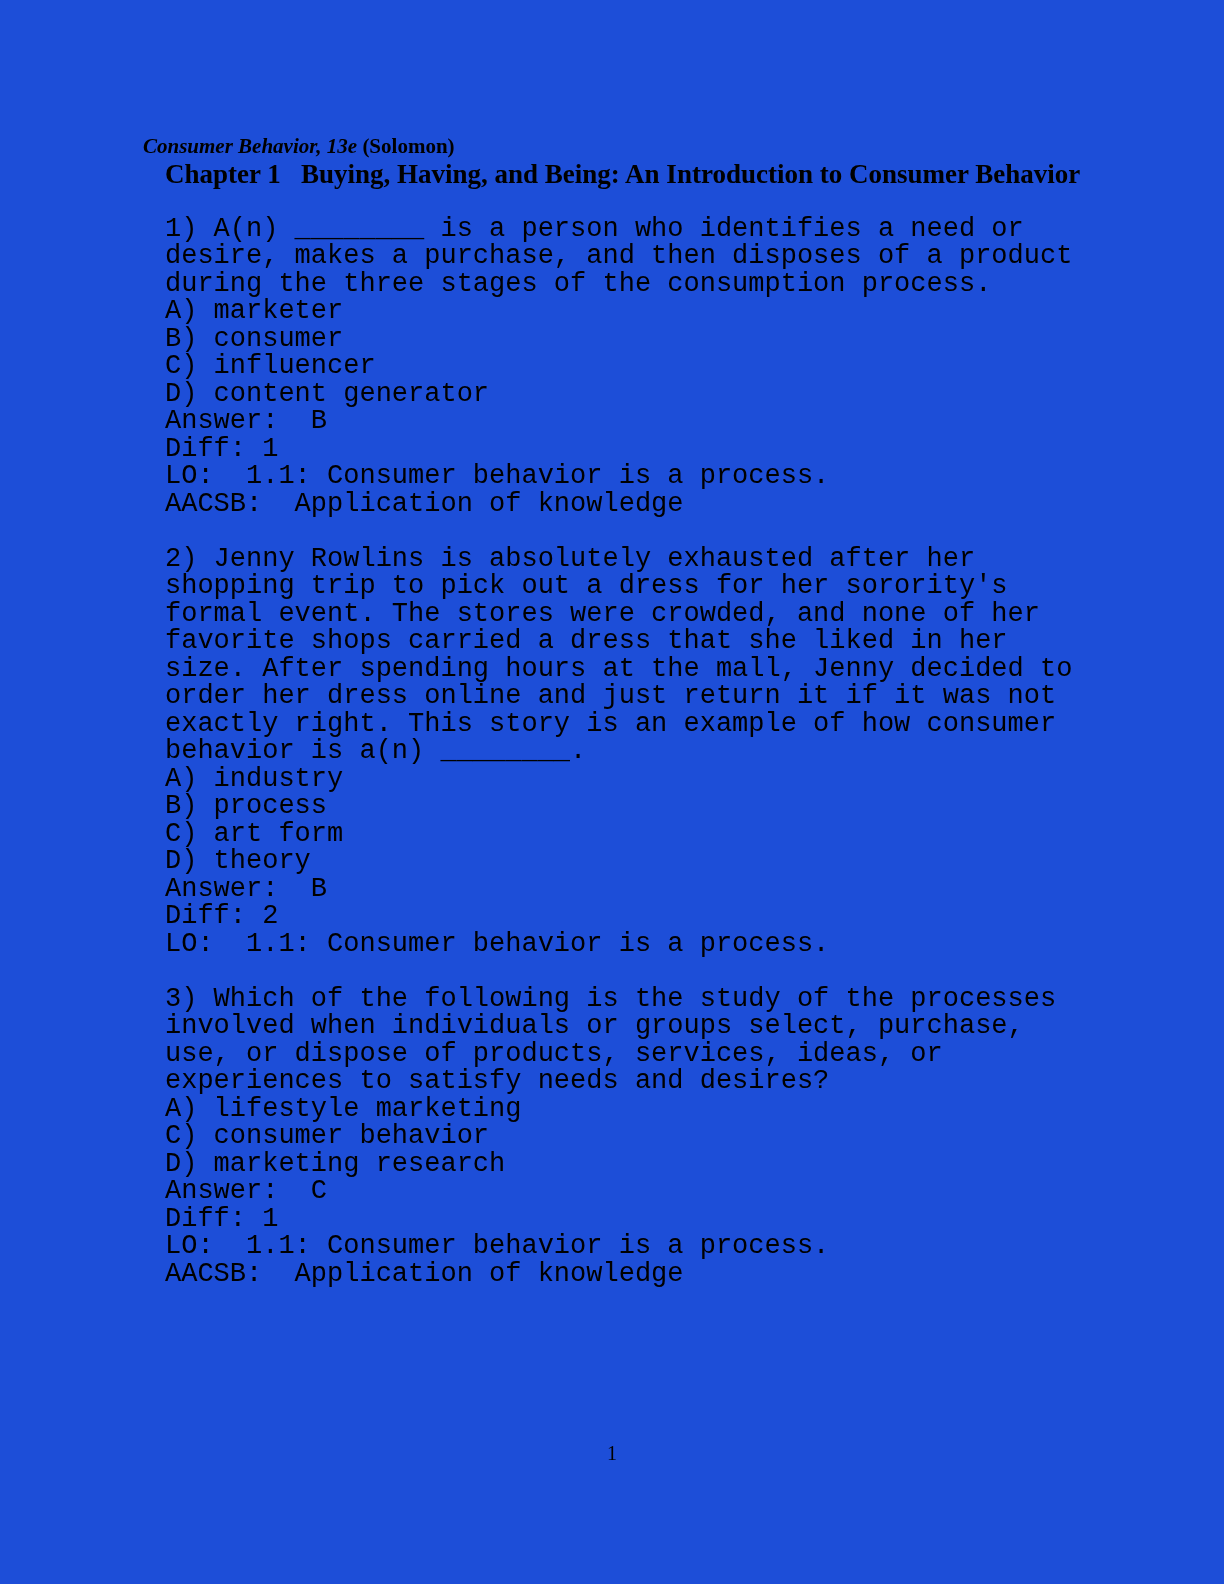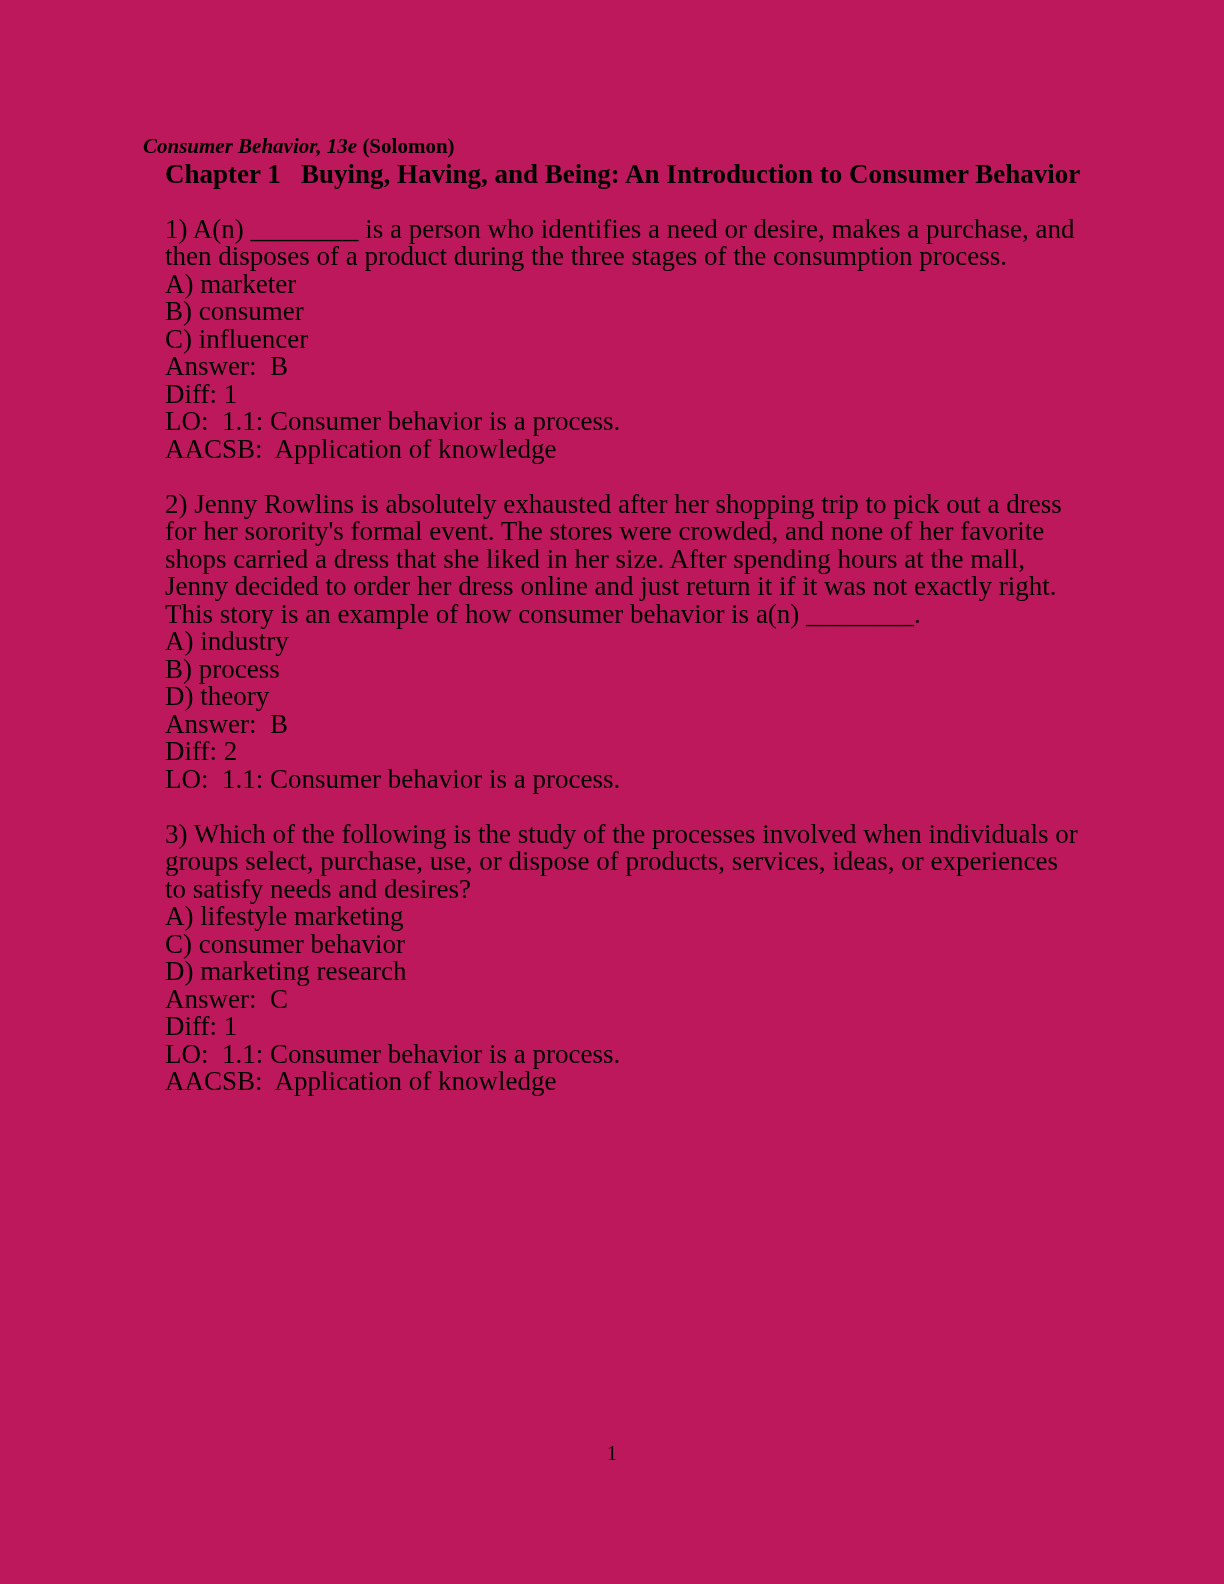--- a/index.html
+++ b/index.html
@@ -1,21 +1,21 @@
 <!DOCTYPE html>
 <html><head>
 <meta charset="utf-8">
 <style>
   * { margin: 0; padding: 0; box-sizing: border-box; }
   html, body { background: #ffffff; }
   .page {
     position: relative;
     width: 1224px;
     height: 1584px;
-    background: #be185d;
+    background: #1d4ed8;
     font-family: "Liberation Serif", "DejaVu Serif", serif;
     color: #000000;
     overflow: hidden;
   }
   .content {
     position: absolute;
     top: 133px;
     left: 143px;
     right: 140px;
   }
@@ -23,21 +23,21 @@
     font-size: 27px;
     line-height: 27.5px;
     white-space: pre-wrap;
     margin-left: 22px;
   }
   .header-title { font-size: 21px; line-height: 27.5px; }
   .title-italic { font-style: italic; font-weight: bold; }
   .title-rest { font-weight: bold; }
   .chapter-line { font-weight: bold; white-space: pre-wrap; }
   .spacer { height: 27.5px; }
-  .question-block { margin: 0; }
+  .question-block { margin: 0; font-family: Liberation Mono, monospace; }
   .footer {
     position: absolute;
     top: 1440px;
     left: 0;
     right: 0;
     text-align: center;
     font-size: 20px;
     line-height: 27px;
   }
 </style>
@@ -50,32 +50,34 @@
     <div class="header-title"><span class="title-italic">Consumer Behavior, 13e</span><span class="title-rest"> (Solomon)</span></div>
     <div class="line chapter-line">Chapter 1   Buying, Having, and Being: An Introduction to Consumer Behavior</div>
 
     <div class="spacer"></div>
 
     <div class="question-block">
       <div class="para">1) A(n) ________ is a person who identifies a need or desire, makes a purchase, and then disposes of a product during the three stages of the consumption process.</div>
       <div class="line">A) marketer</div>
       <div class="line">B) consumer</div>
       <div class="line">C) influencer</div>
+      <div class="line">D) content generator</div>
       <div class="line">Answer:  B</div>
       <div class="line">Diff: 1</div>
       <div class="line">LO:  1.1: Consumer behavior is a process.</div>
       <div class="line">AACSB:  Application of knowledge</div>
     </div>
 
     <div class="spacer"></div>
 
     <div class="question-block">
       <div class="para">2) Jenny Rowlins is absolutely exhausted after her shopping trip to pick out a dress for her sorority's formal event. The stores were crowded, and none of her favorite shops carried a dress that she liked in her size. After spending hours at the mall, Jenny decided to order her dress online and just return it if it was not exactly right. This story is an example of how consumer behavior is a(n) ________.</div>
       <div class="line">A) industry</div>
       <div class="line">B) process</div>
+      <div class="line">C) art form</div>
       <div class="line">D) theory</div>
       <div class="line">Answer:  B</div>
       <div class="line">Diff: 2</div>
       <div class="line">LO:  1.1: Consumer behavior is a process.</div>
     </div>
 
     <div class="spacer"></div>
 
     <div class="question-block">
       <div class="para">3) Which of the following is the study of the processes involved when individuals or groups select, purchase, use, or dispose of products, services, ideas, or experiences to satisfy needs and desires?</div>

